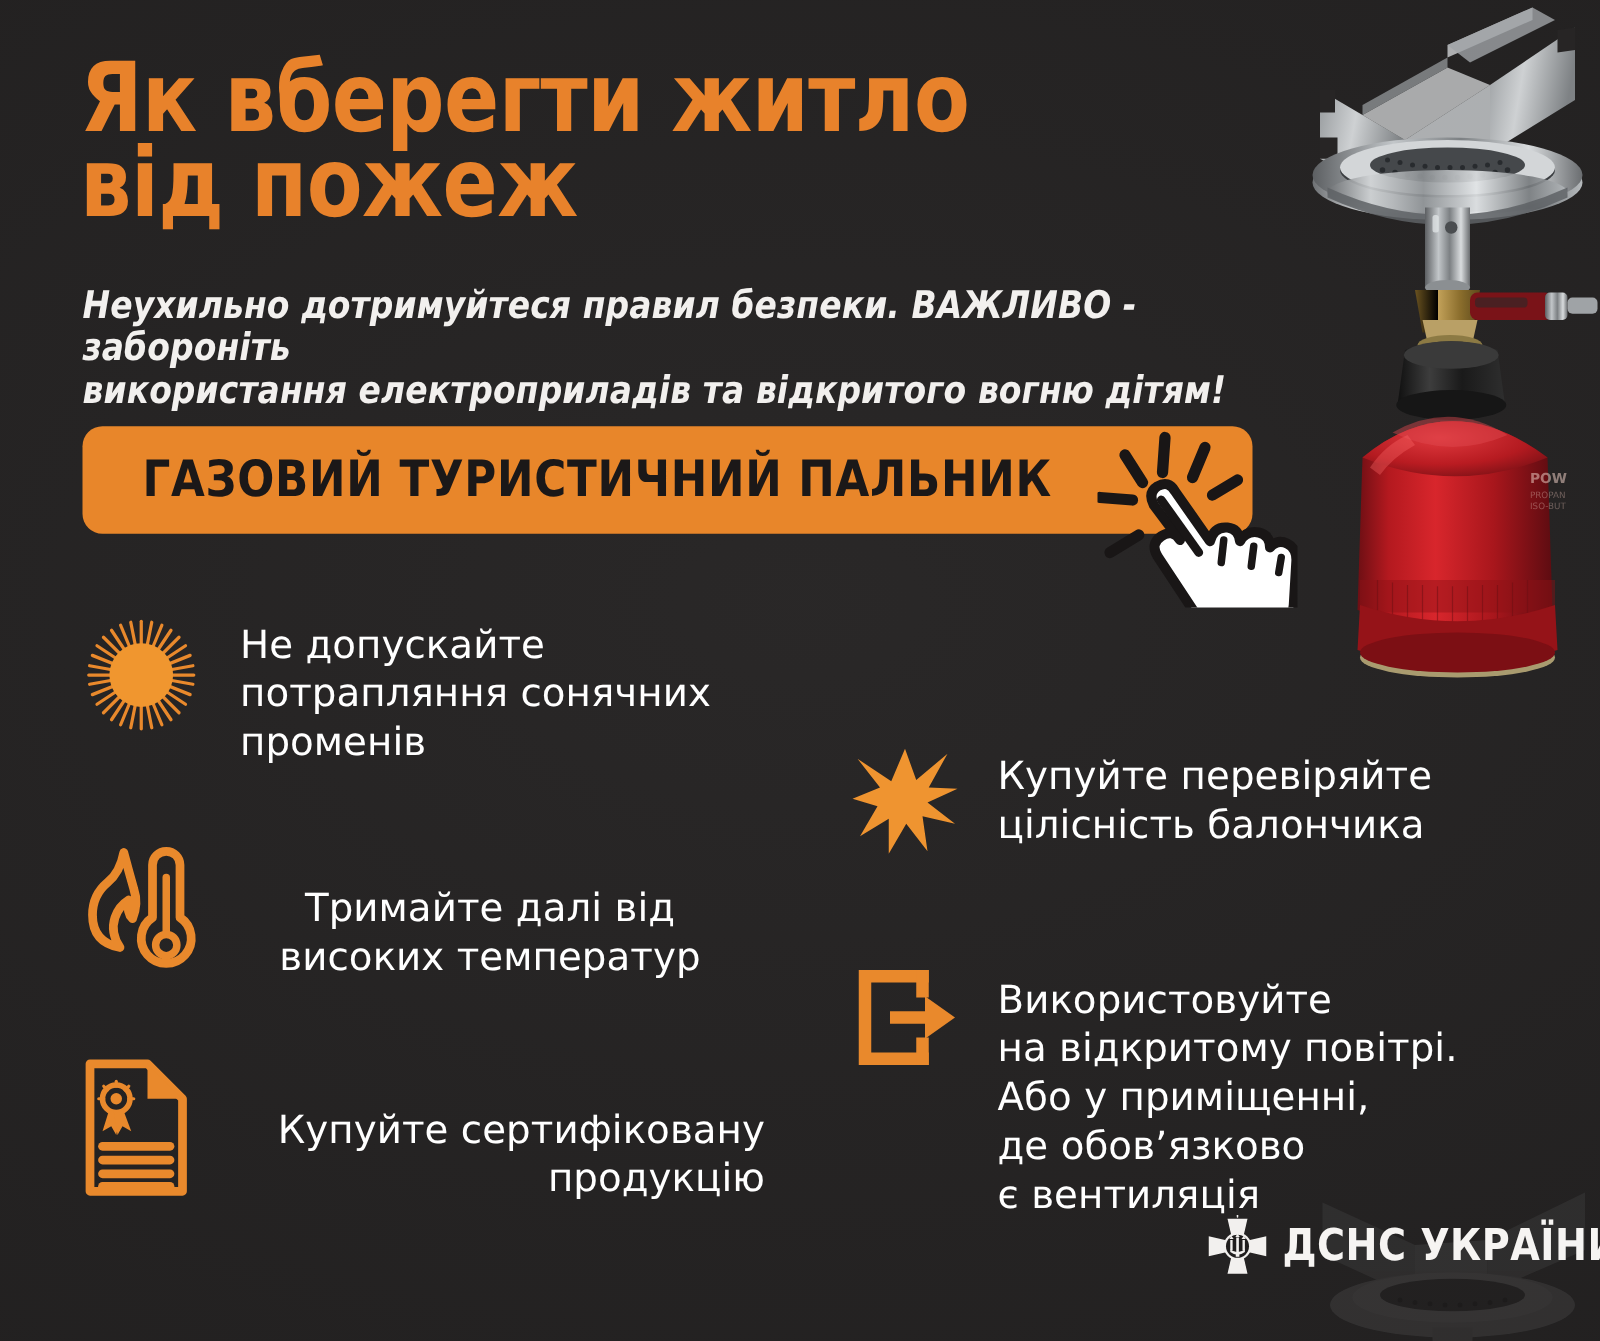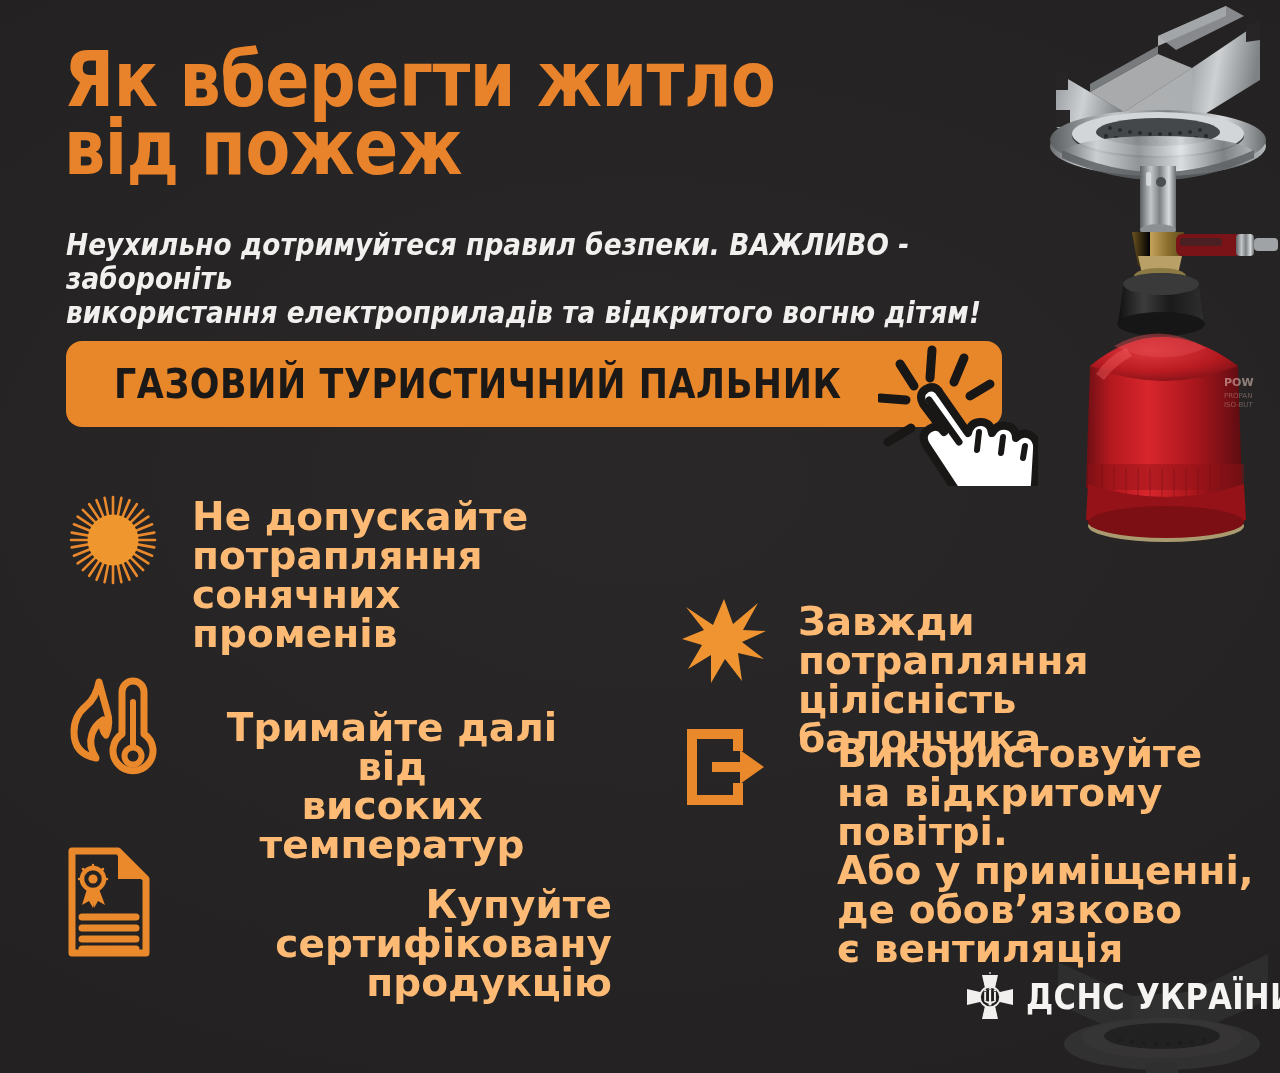--- a/index.html
+++ b/index.html
@@ -110,24 +110,24 @@
     align-items:flex-start;
     z-index:5;
   }
   .tip-icon{
     flex:0 0 auto;
     display:flex;
     align-items:center;
     justify-content:center;
   }
   .tip-text{
-    color:#fdba74;
+    color:#ffffff;
     font-family:"DejaVu Sans","Liberation Sans",sans-serif;
-    font-weight:700;
-    font-size:39px;
+    font-weight:400;
+    font-size:31px;
     line-height:39px;
     letter-spacing:.05px;
     white-space:pre-line;
   }
 
   
   #tip-sun      { left:60px;  top:487px;  }
   #tip-sun   .tip-icon { width:106px; height:106px; }
   #tip-sun   .tip-text { margin-left:26px; margin-top:10px; width:400px; }
 
@@ -137,21 +137,21 @@
 
   #tip-cert     { left:60px;  top:843px;  }
   #tip-cert  .tip-icon { width:104px; height:118px; }
   #tip-cert  .tip-text { margin-left:28px; margin-top:42px; width:420px;text-align:right; }
 
   
   #tip-burst    { left:680px; top:597px;  }
   #tip-burst .tip-icon { width:88px; height:88px; }
   #tip-burst .tip-text { margin-left:30px; margin-top:5px; width:400px; }
 
-  #tip-outdoor  { left:680px; top:724px;gap:39px;  }
+  #tip-outdoor  { left:680px; top:771px;  }
   #tip-outdoor .tip-icon { width:88px; height:88px; }
   #tip-outdoor .tip-text { margin-left:30px; margin-top:10px; width:420px; }
 
   
   .logo{
     position:absolute;
     left:966px; top:972px;
     display:flex; align-items:center;
     z-index:7;
   }
@@ -515,21 +515,21 @@
           31,86
           31,58
           8,72
           22,48
           2,42
           24,33
           6,10
           33,28"></polygon>
       </svg>
     </span>
-    <span class="tip-text">Завжди потрапляння
+    <span class="tip-text">Купуйте перевіряйте
 цілісність балончика</span>
   </div>
 
   <div class="tip" id="tip-outdoor">
     <span class="tip-icon">
       <svg viewBox="0 0 88 88" width="88" height="88" aria-hidden="true">
 
         <path d="M58,10 H12 V76 H58" fill="none" stroke="#E9892C" stroke-width="10" stroke-linecap="square" stroke-linejoin="miter"></path>
         <path d="M58,10 h0 v12" fill="none" stroke="#E9892C" stroke-width="10" stroke-linecap="square"></path>
         <path d="M58,64 v12" fill="none" stroke="#E9892C" stroke-width="10" stroke-linecap="square"></path>

